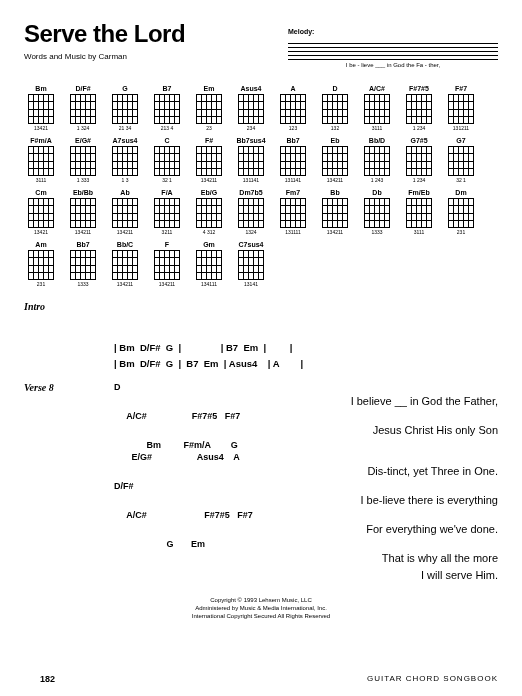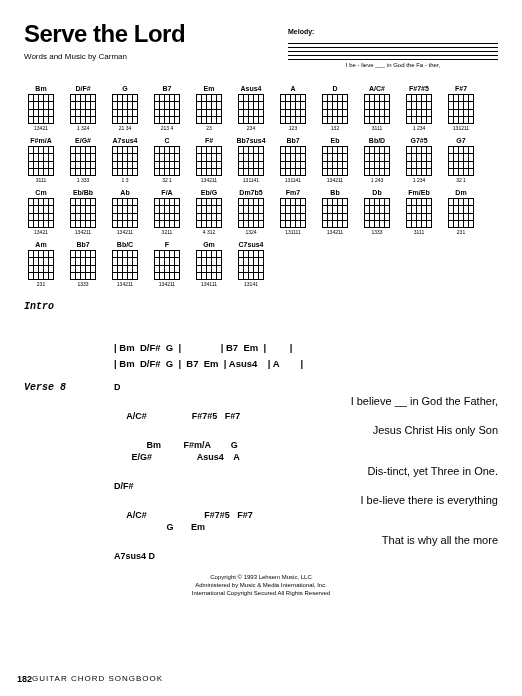--- a/index.html
+++ b/index.html
@@ -94,21 +94,21 @@
     font-family: Arial, sans-serif;
     font-size: 5px;
     height: 6px;
     line-height: 6px;
   }
   .section {
     display: flex;
     margin-bottom: 10px;
   }
   .section-label {
-    font-family: Liberation Mono, monospace;
+    font-family: Liberation Serif, serif;
     font-weight: bold;
     font-style: italic;
     font-size: 10px;
     width: 90px;
     flex-shrink: 0;
   }
   .section-body {
     flex: 1;
     font-family: Arial, sans-serif;
   }
@@ -136,24 +136,24 @@
   .copyright {
     text-align: center;
     font-family: Arial, sans-serif;
     font-size: 6px;
     line-height: 1.3;
     margin-top: 12px;
   }
   .footer {
     position: absolute;
     bottom: 12px;
-    left: 17px;
+    left: 40px;
     right: 24px;
     display: flex;
-    justify-content: flex-start;
+    justify-content: space-between;
     font-family: Arial, sans-serif;
     font-size: 9px;
   }
   .page-num { font-weight: bold; }
   .book-title { letter-spacing: 1px; font-size: 8px; }
 </style>
 </head>
 <body>
 
 <div class="page">
@@ -383,23 +383,24 @@
         <div class="chord-line">D</div>
         <div class="lyric-line">I believe __ in God the Father,</div>
         <div class="chord-line">     A/C#                  F#7#5   F#7</div>
         <div class="lyric-line">Jesus Christ His only Son</div>
         <div class="chord-line">             Bm         F#m/A        G</div>
         <div class="chord-line">       E/G#                  Asus4    A</div>
         <div class="lyric-line">Dis-tinct, yet Three in One.</div>
         <div class="chord-line">D/F#</div>
         <div class="lyric-line">I be-lieve there is everything</div>
         <div class="chord-line">     A/C#                       F#7#5   F#7</div>
+        <div class="lyric-line">For everything we've done.</div>
         <div class="chord-line">                     G       Em</div>
         <div class="lyric-line">That is why all the more</div>
-        <div class="chord-line">A7sus4 D</div>
+        <div class="lyric-line">I will     serve Him.</div>
       </div>
   </div>
 
   <div class="copyright">
     <div>Copyright © 1993 Lehsem Music, LLC</div>
     <div>Administered by Music &amp; Media International, Inc.</div>
     <div>International Copyright Secured  All Rights Reserved</div>
   </div>
 
   <div class="footer">

